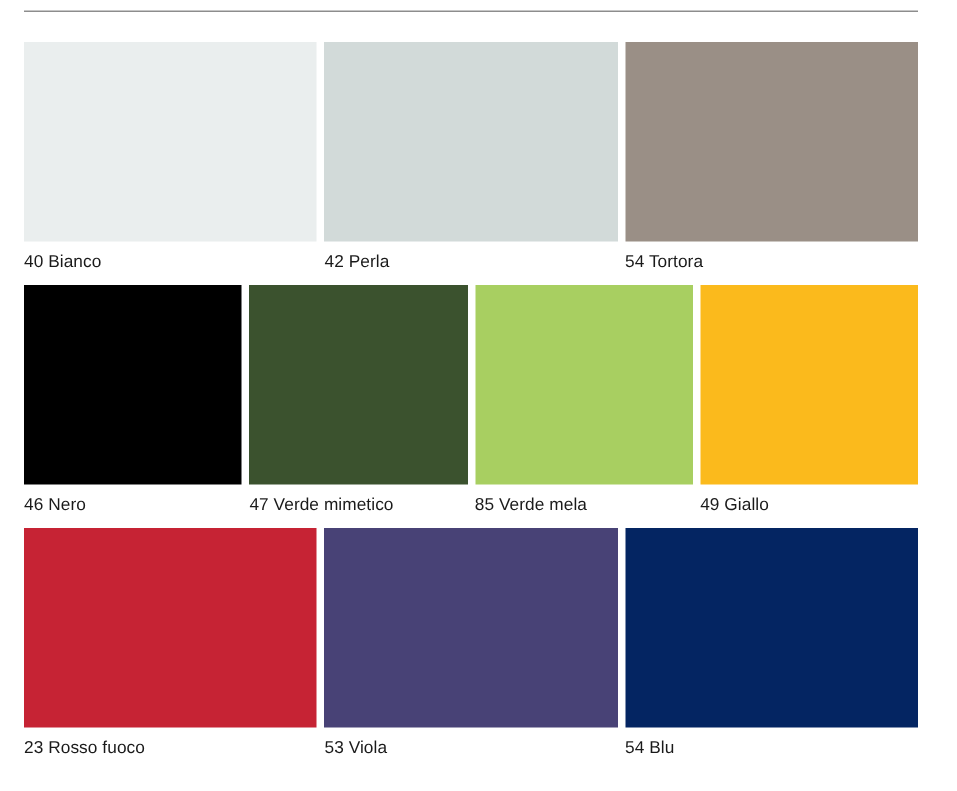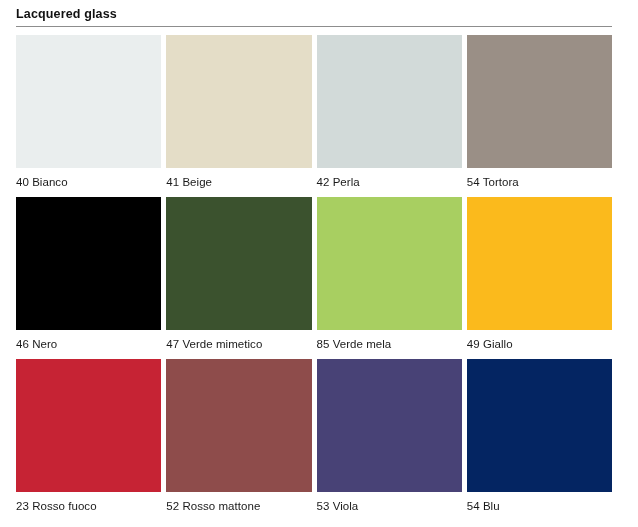--- a/index.html
+++ b/index.html
@@ -37,21 +37,21 @@
     padding-bottom: 4px;
   }
   .header-rule {
     height: 1px;
     background: #8d8d8d;
     width: 100%;
   }
 
   
   .grid {
-    margin-top: 8px;
+    margin-top: 20px;
     display: flex;
     flex-direction: column;
     row-gap: 8px;
   }
   .row {
     display: flex;
     column-gap: 5px;
   }
   .cell {
     flex: 1 1 0;
@@ -70,34 +70,29 @@
     white-space: nowrap;
     letter-spacing: 0.05px;
   }
 </style>
 </head>
 <body>
 
 <div class="page">
 
   <div class="header">
-    <div class="header-title">Lacquered glass</div>
     <div class="header-rule"></div>
   </div>
 
   <div class="grid">
 
     <div class="row">
       <div class="cell">
         <div class="swatch" style="background-color: rgb(234, 238, 238);"></div>
         <div class="caption">40 Bianco</div>
-      </div>
-      <div class="cell">
-        <div class="swatch" style="background-color: rgb(228, 221, 199);"></div>
-        <div class="caption">41 Beige</div>
       </div>
       <div class="cell">
         <div class="swatch" style="background-color: rgb(210, 218, 217);"></div>
         <div class="caption">42 Perla</div>
       </div>
       <div class="cell">
         <div class="swatch" style="background-color: rgb(154, 143, 134);"></div>
         <div class="caption">54 Tortora</div>
       </div>
     </div>
@@ -120,24 +115,20 @@
         <div class="caption">49 Giallo</div>
       </div>
     </div>
 
     <div class="row">
       <div class="cell">
         <div class="swatch" style="background-color: rgb(198, 35, 52);"></div>
         <div class="caption">23 Rosso fuoco</div>
       </div>
       <div class="cell">
-        <div class="swatch" style="background-color: rgb(142, 76, 75);"></div>
-        <div class="caption">52 Rosso mattone</div>
-      </div>
-      <div class="cell">
         <div class="swatch" style="background-color: rgb(72, 66, 118);"></div>
         <div class="caption">53 Viola</div>
       </div>
       <div class="cell">
         <div class="swatch" style="background-color: rgb(4, 37, 98);"></div>
         <div class="caption">54 Blu</div>
       </div>
     </div>
 
   </div>

